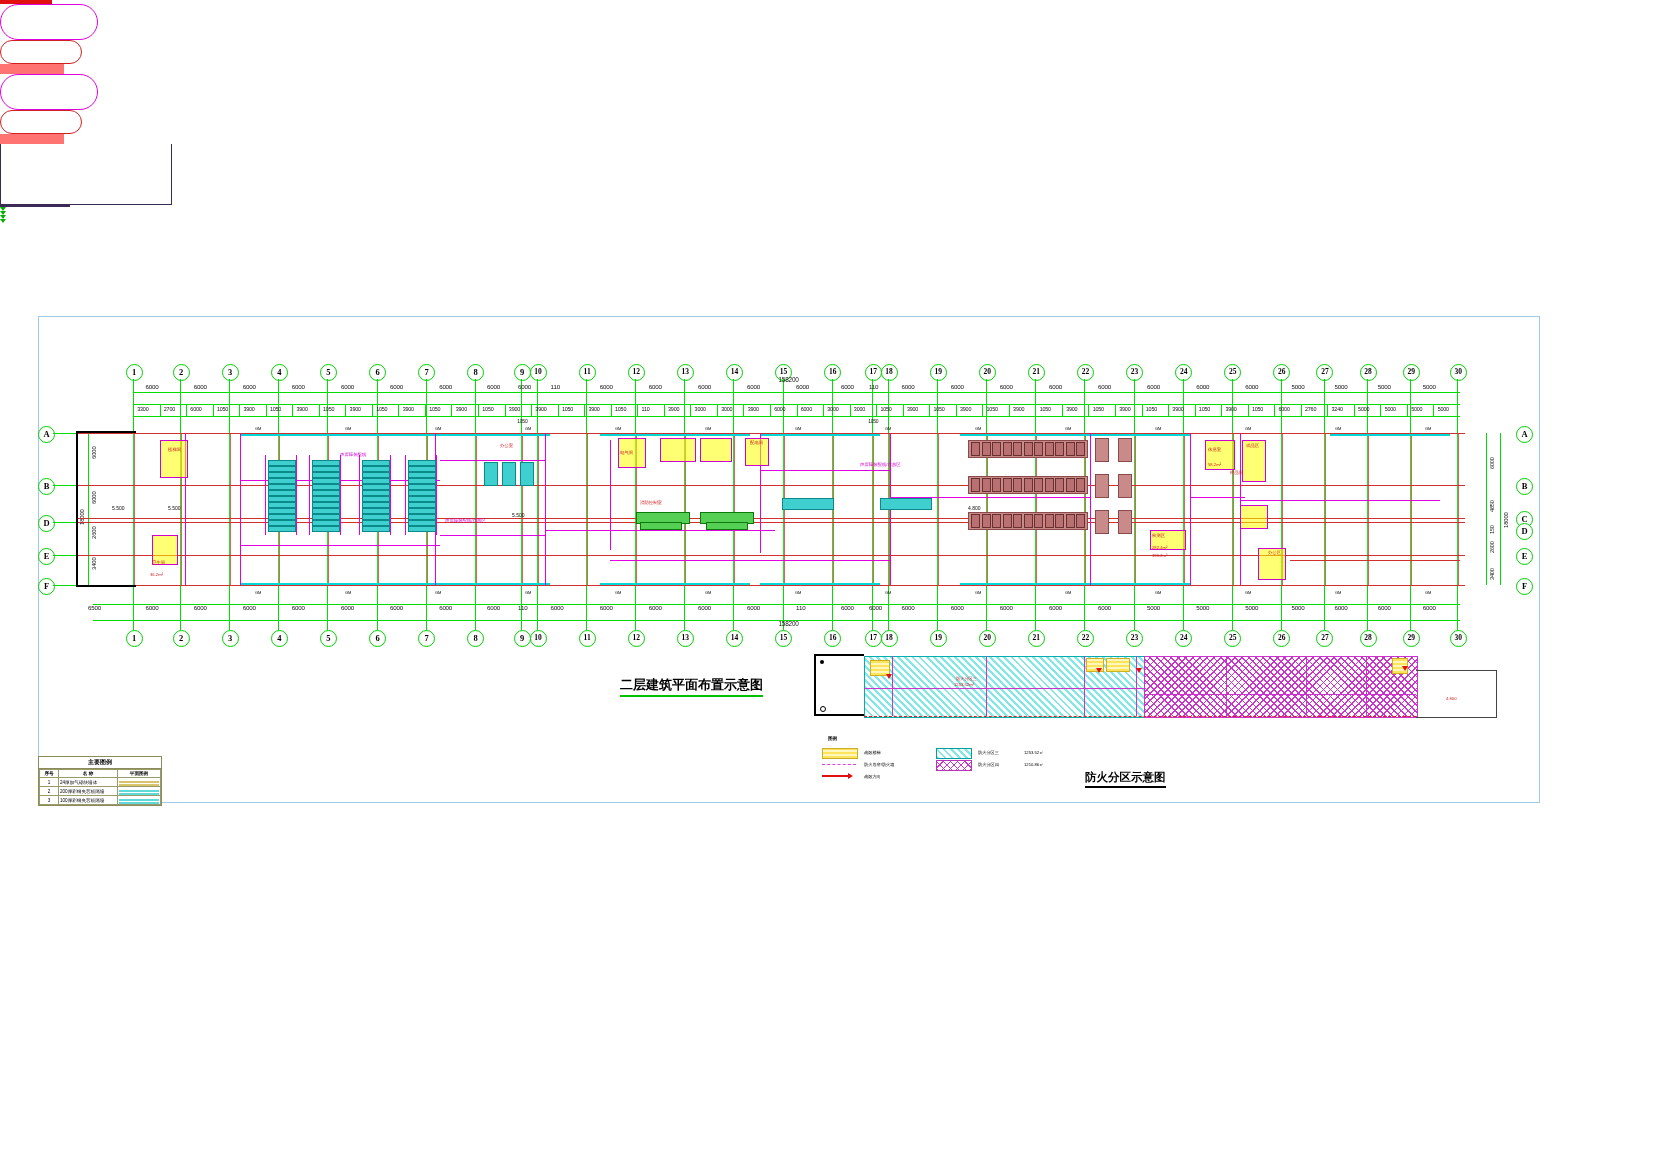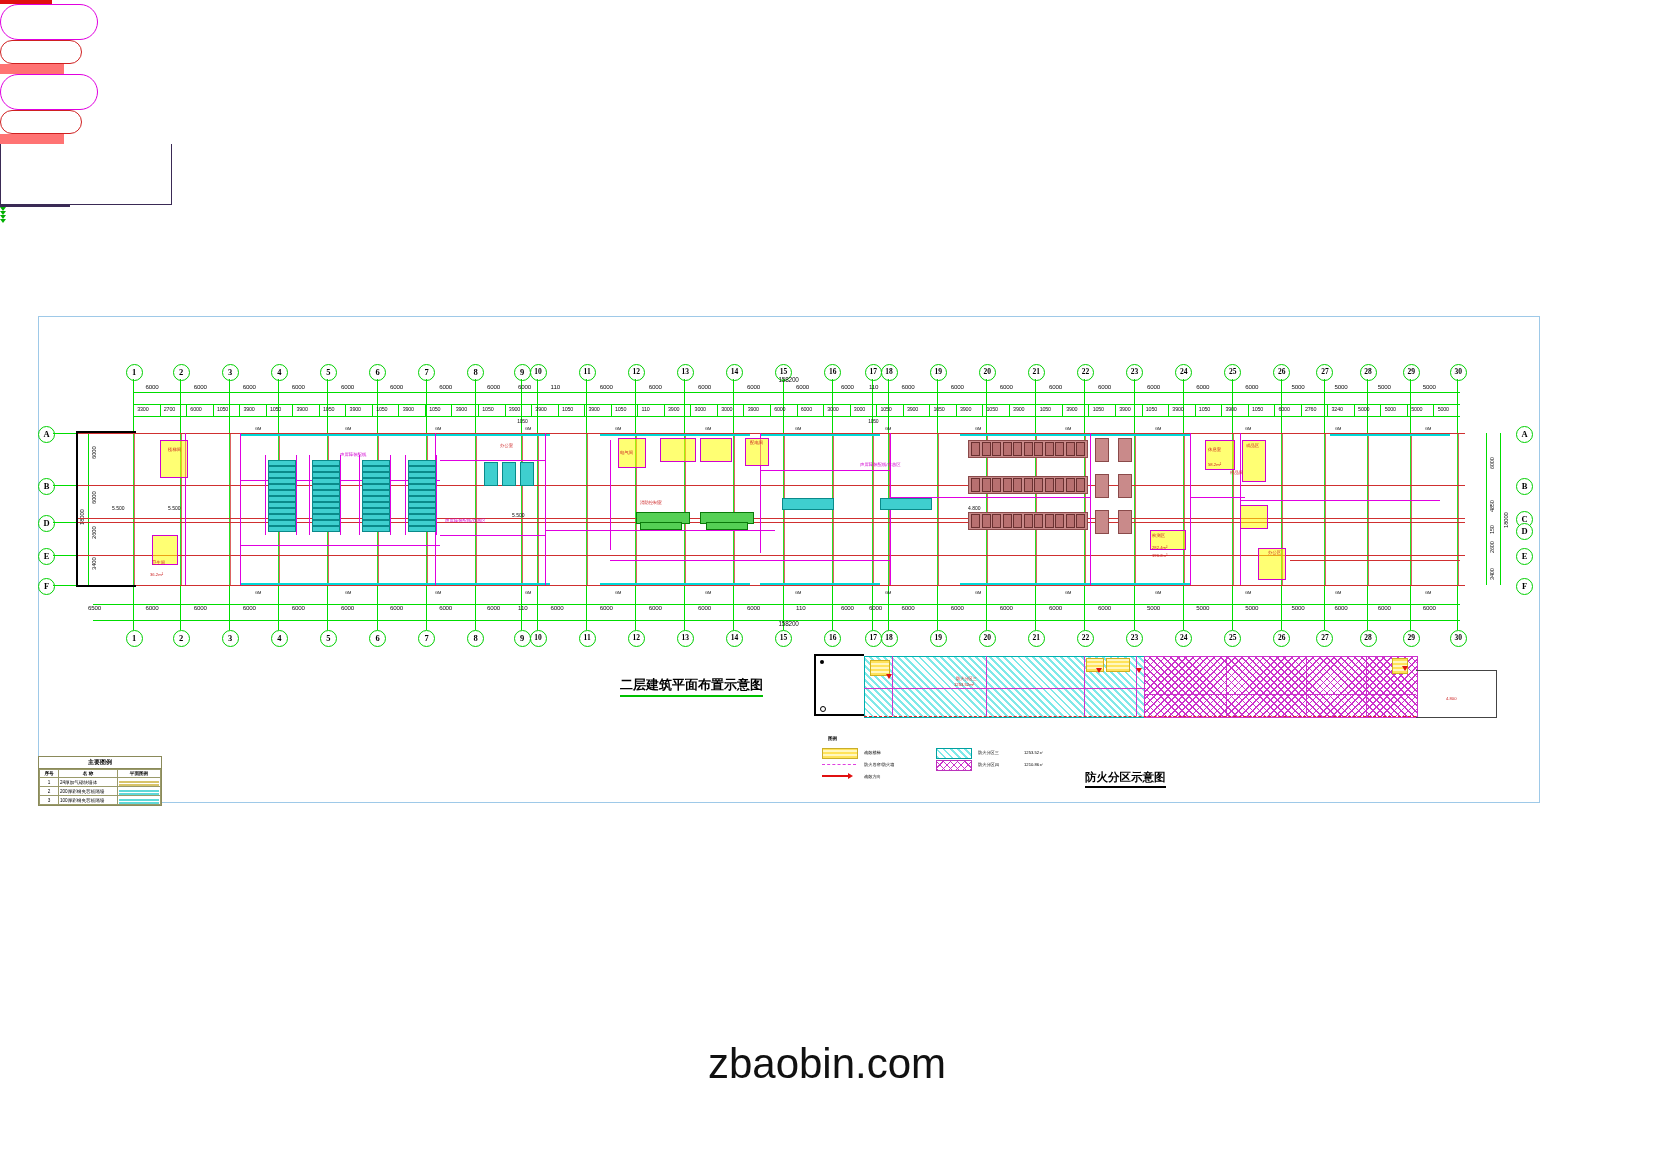--- a/index.html
+++ b/index.html
@@ -180,21 +180,20 @@
       <div style="position:absolute;font-size:4.2px;white-space:nowrap;left:218px;top:102px;color:#000;">1253.52㎡</div>
       <div class="hatch-m" style="position:absolute;left:130px;top:112px;width:34px;height:9px;border:1px solid #bb33bb;"></div>
       <div style="position:absolute;font-size:4.2px;white-space:nowrap;left:172px;top:114px;color:#000;">防火分区四</div>
       <div style="position:absolute;font-size:4.2px;white-space:nowrap;left:218px;top:114px;color:#000;">1210.86㎡</div>
     </div>
 
   <div class="ttl ttl2" style="left:1085px;top:770px;font-size:11.5px;">
     <span class="u">防火分区示意图</span>
   </div>
 
-  <div class="wm" style="top:1040px;font-size:42px;">zbaobin.com</div>
 
 <div class="bub" style="left:125.5px;top:364px;">1</div>
     <div class="gv" style="left:133px;top:379px;height:54px;"></div>
     <div class="bub" style="left:172.6085px;top:364px;">2</div>
     <div class="gv" style="left:180.1085px;top:379px;height:54px;"></div>
     <div class="bub" style="left:221.70749999999998px;top:364px;">3</div>
     <div class="gv" style="left:229.20749999999998px;top:379px;height:54px;"></div>
     <div class="bub" style="left:270.8065px;top:364px;">4</div>
     <div class="gv" style="left:278.3065px;top:379px;height:54px;"></div>
     <div class="bub" style="left:319.90549999999996px;top:364px;">5</div>

